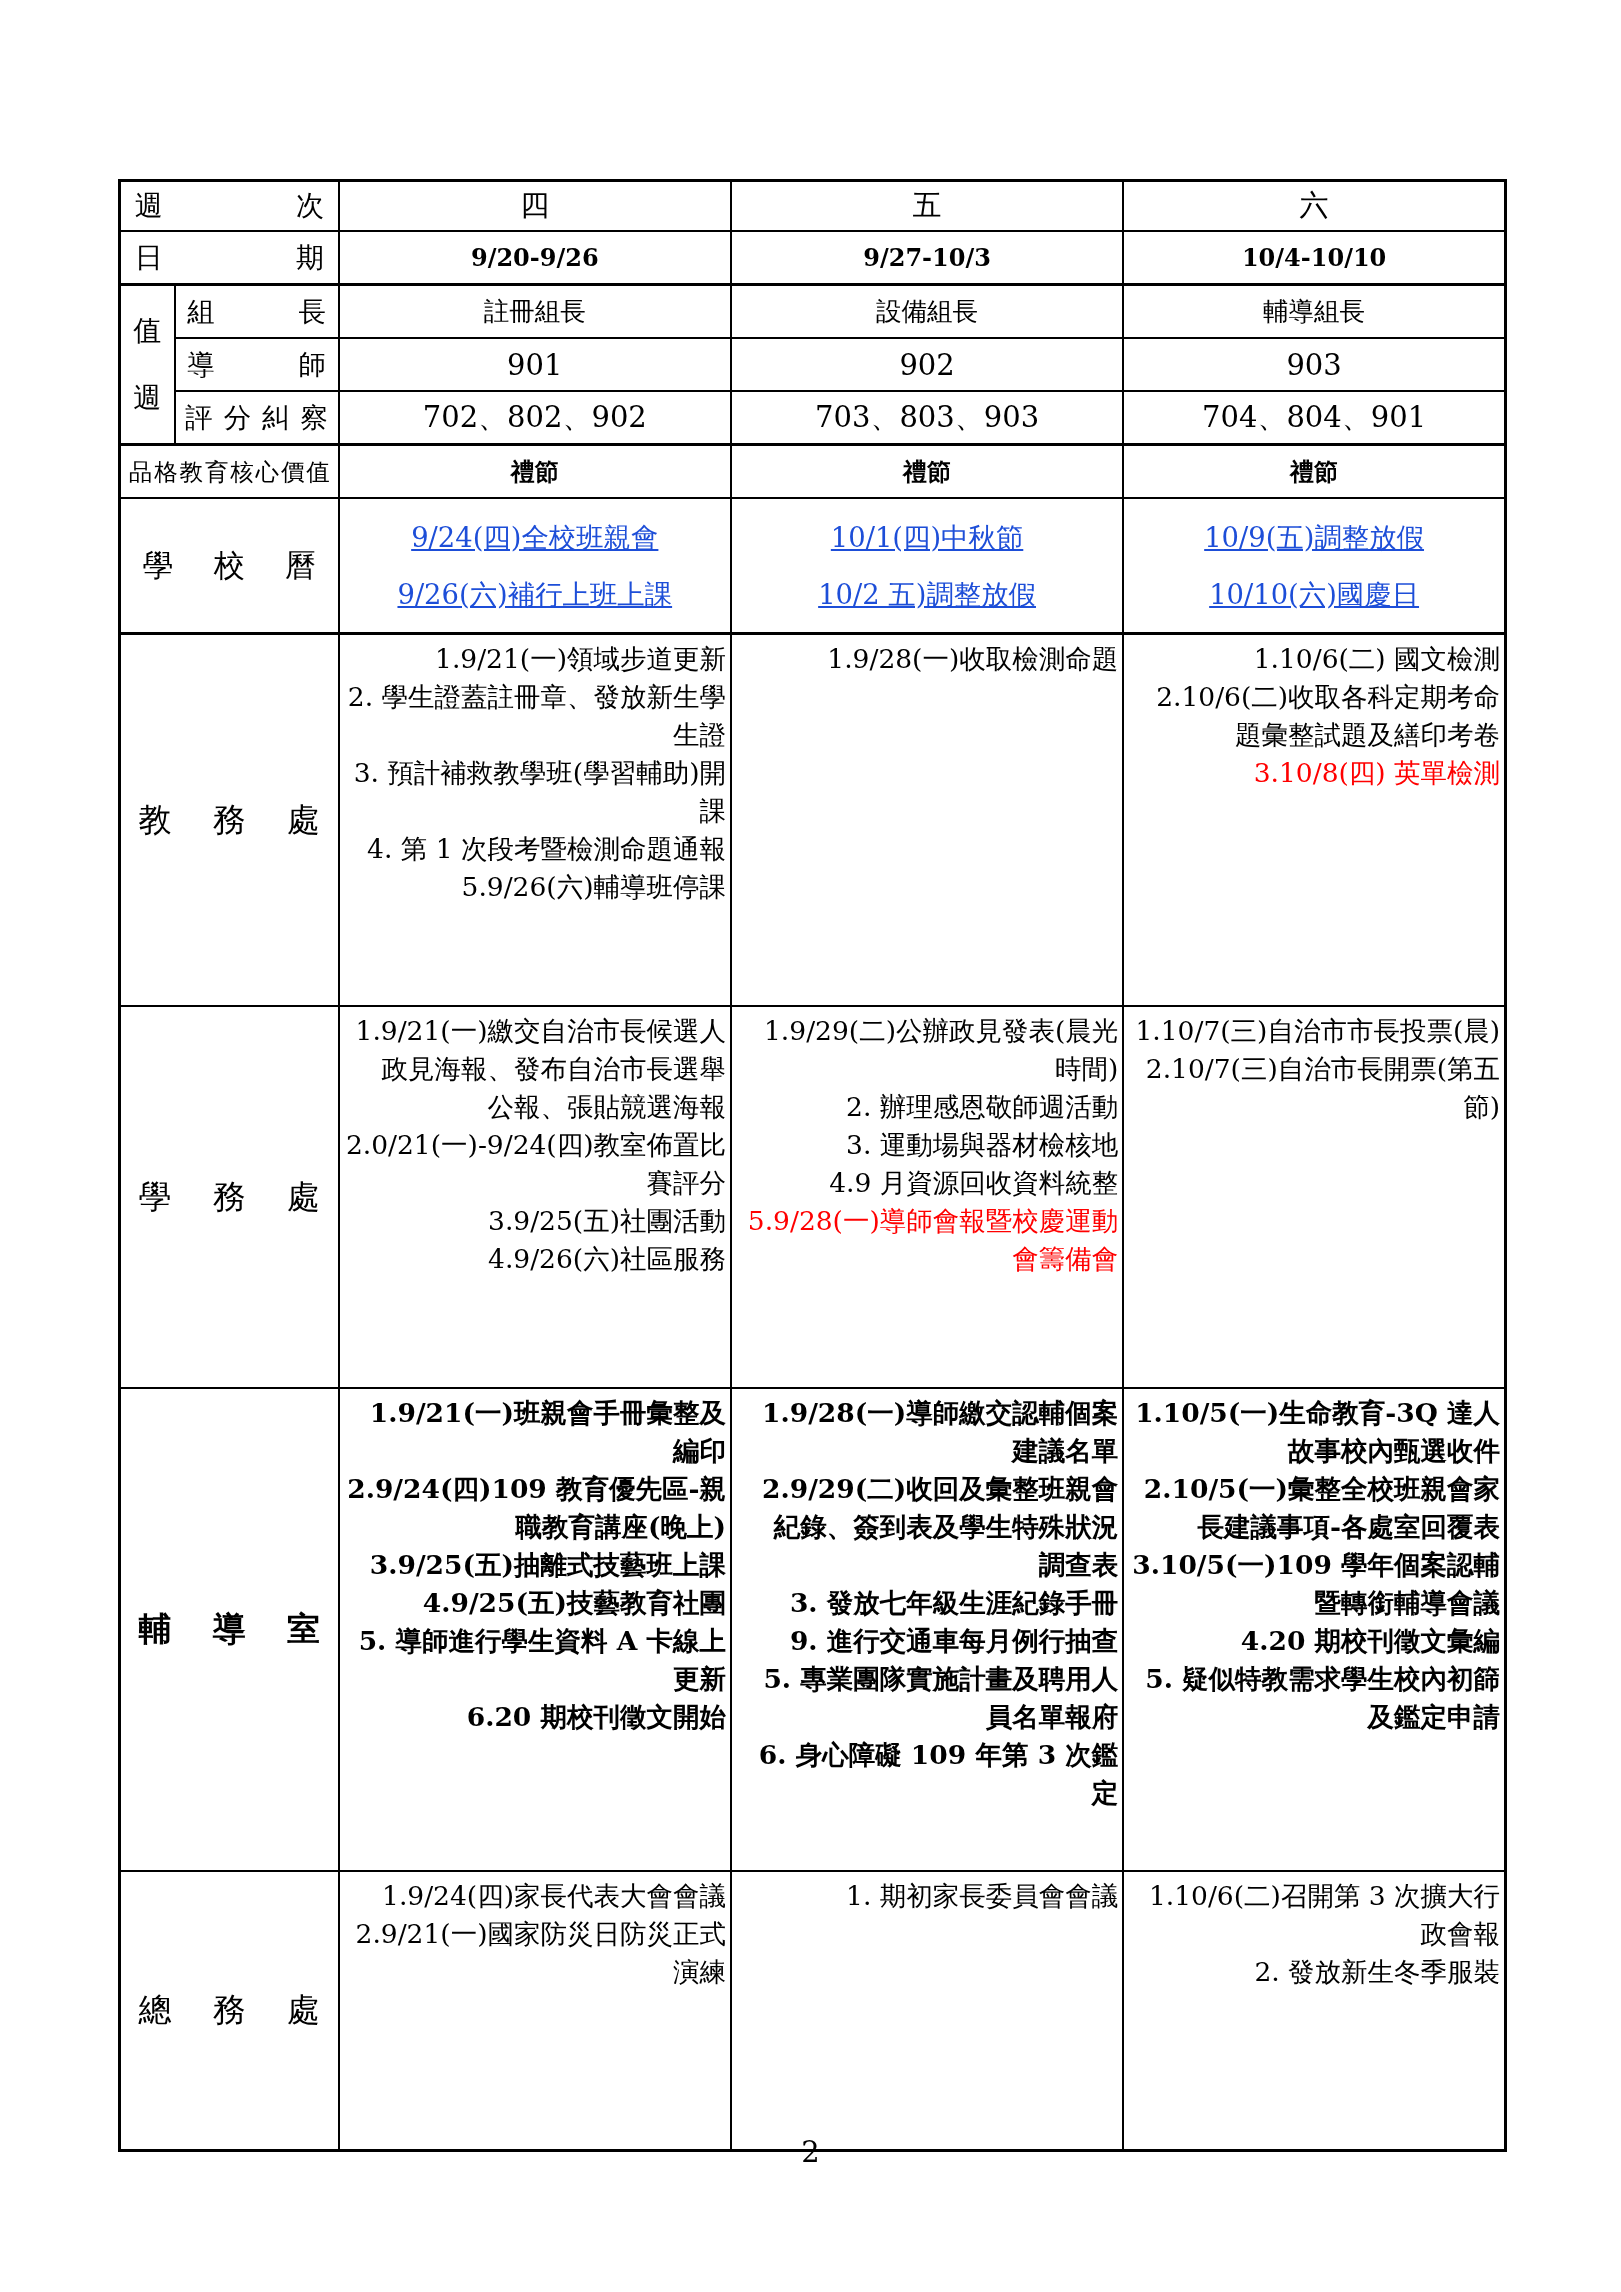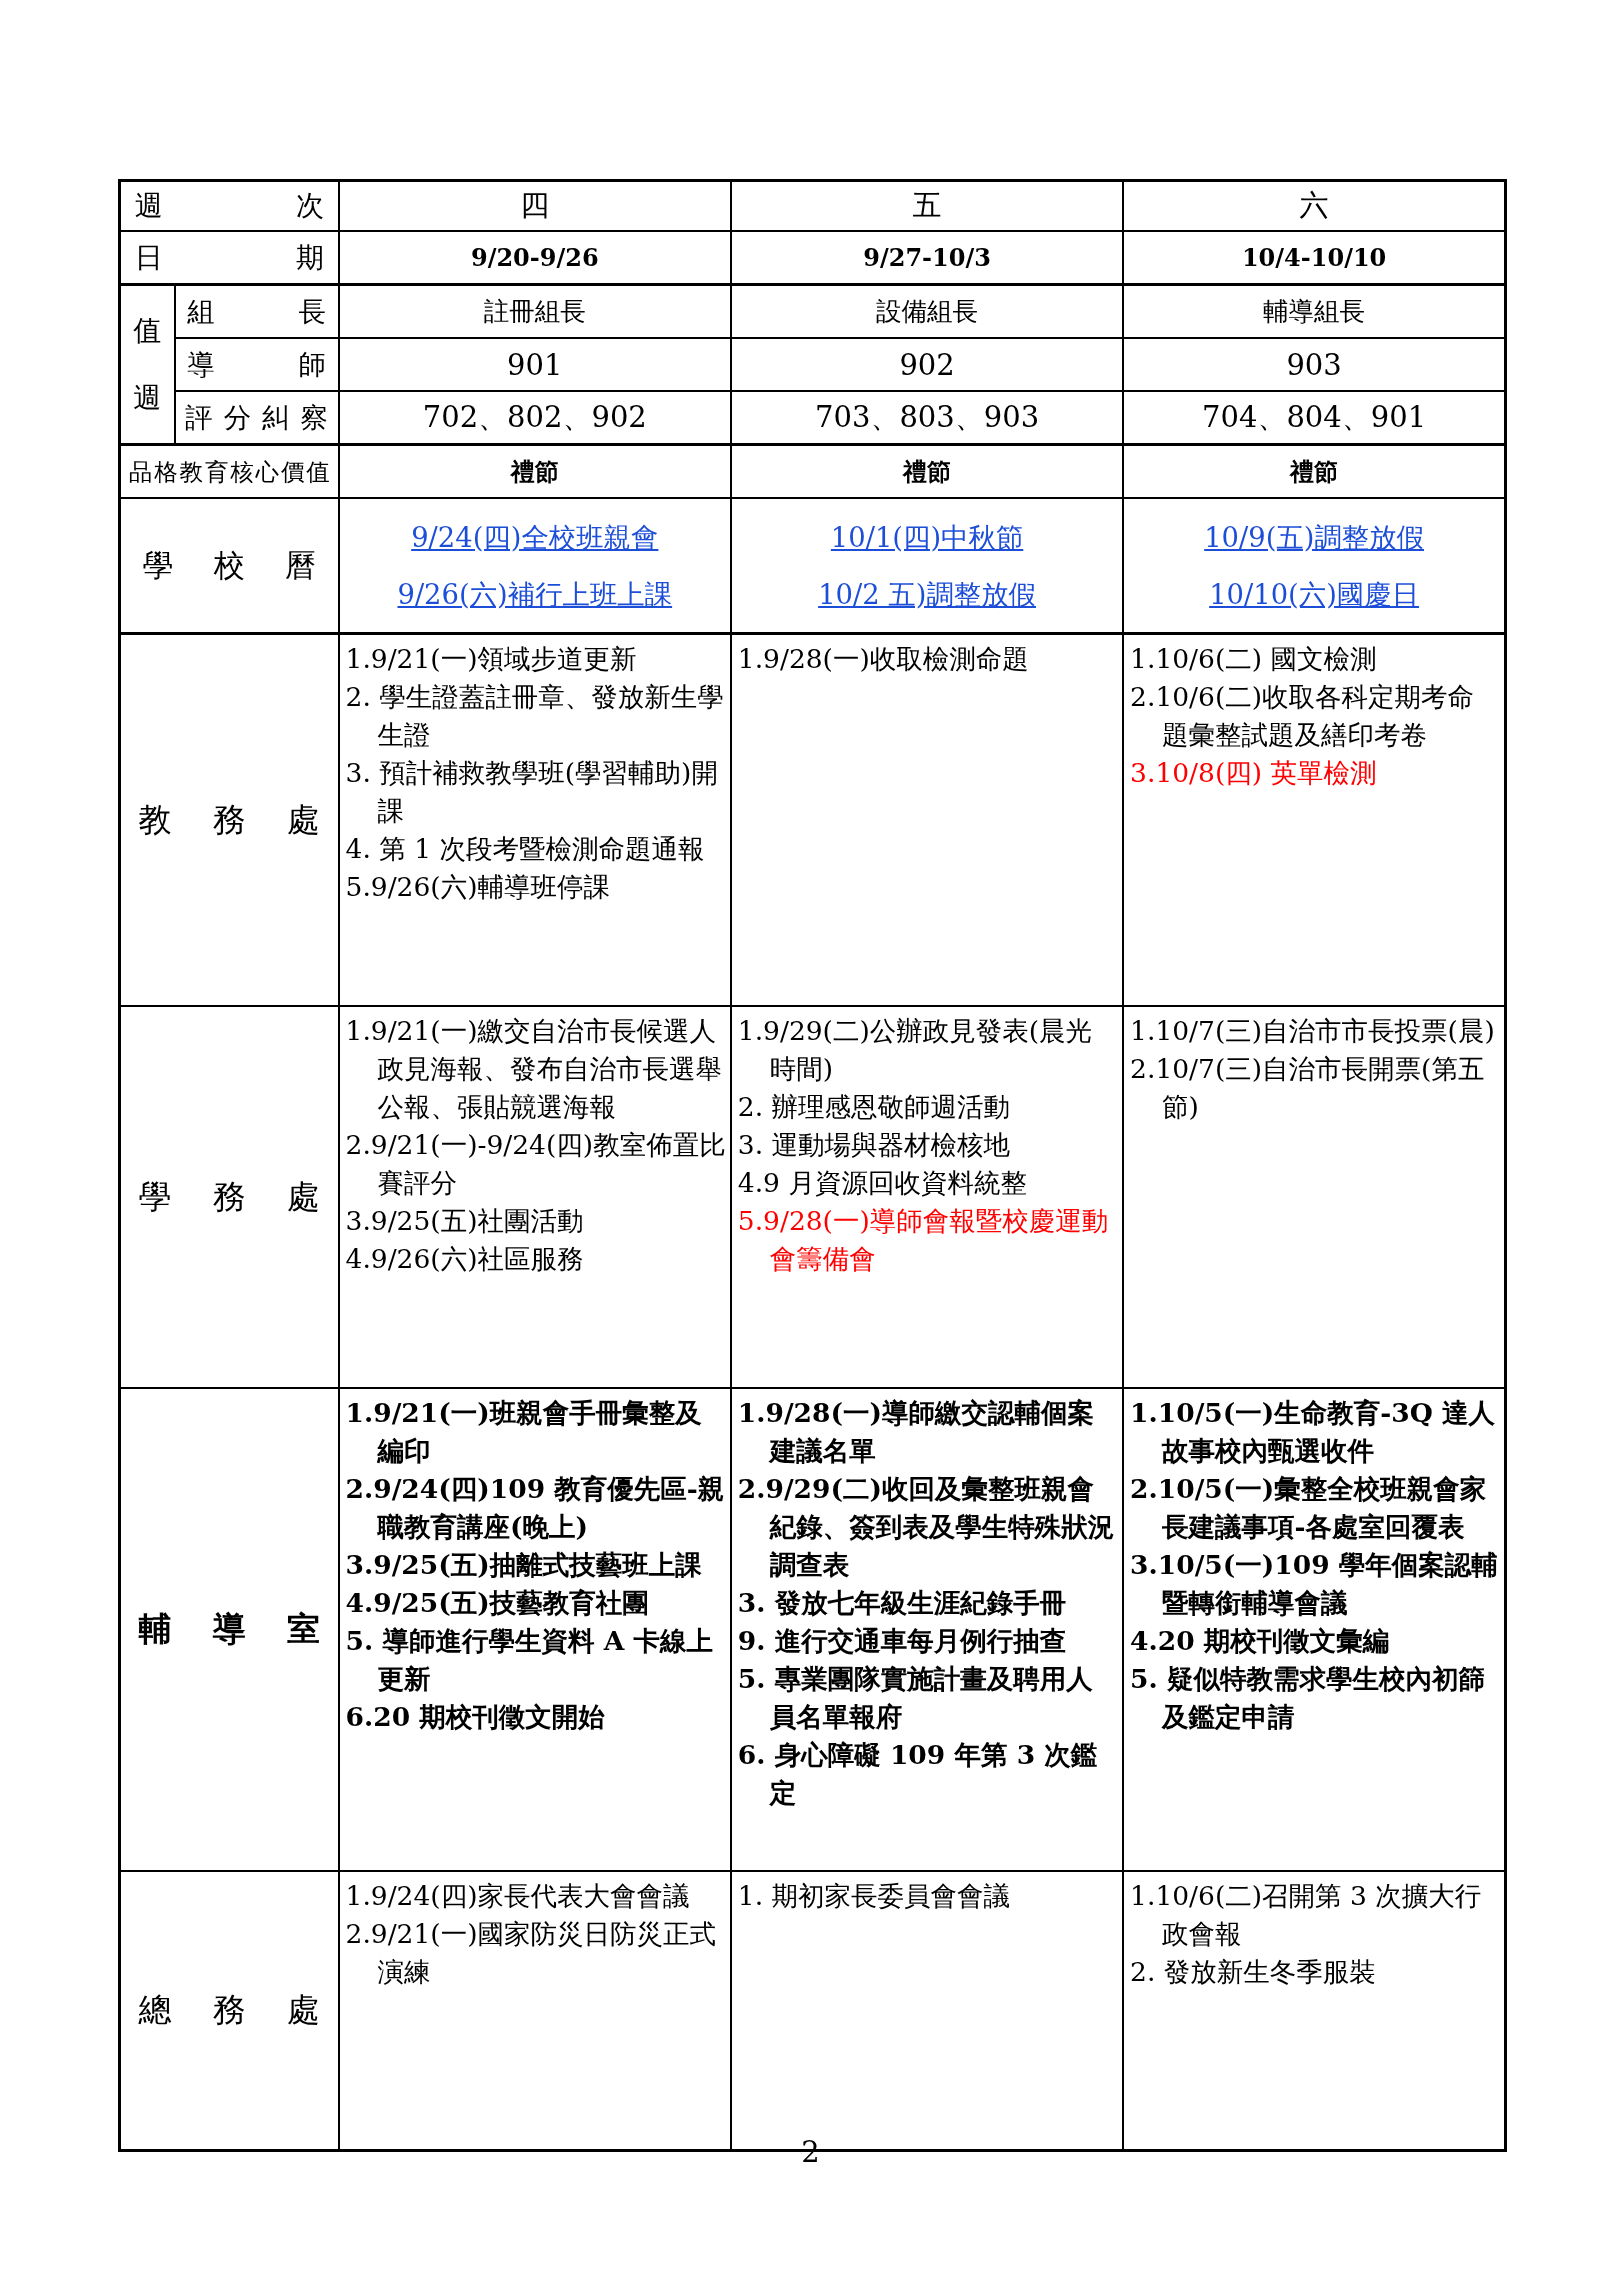--- a/index.html
+++ b/index.html
@@ -44,21 +44,21 @@
   .duty-cell{display:flex;flex-direction:column;justify-content:center;align-items:center;gap:29px;height:100%;font-size:28px;}
   .val-big{text-align:center;font-size:29px;}
   .val-bold{text-align:center;font-size:24px;font-weight:bold;margin-top:16px;}
   .val-small{text-align:center;font-size:25.5px;border-radius:15px;}
 
   .cal-cell{display:flex;flex-direction:column;justify-content:center;align-items:center;height:100%;}
   .cal-line{color:#1d4ed8;font-size:27.4px;line-height:57px;text-align:center;white-space:nowrap;text-decoration:underline;}
 
   td.body{vertical-align:top;}
   .body-inner{padding:4.9px 3.9px 0 5.9px;font-size:26.5px;line-height:38px;word-break:break-all;text-align:left;}
-  .item{padding-left:32px;text-indent:-32px;}
+  .item{padding-left:32px;text-indent:-32px;text-align:right;}
   .item.red{color:#FF0000;}
 
   .page-num{
     position:absolute;top:2135px;left:0;width:100%;
     text-align:center;font-size:29px;
   }
 </style>
 </head>
 <body>
 
@@ -224,21 +224,21 @@
       <td colspan="2" class="sep-t">
         <div class="jlbl office-name">
               <span class="ch">學</span>
               <span class="ch">務</span>
               <span class="ch">處</span>
             </div>
       </td>
       <td class="body sep-t">
         <div class="body-inner">
               <div class="item">1.9/21(一)繳交自治市長候選人政見海報、發布自治市長選舉公報、張貼競選海報</div>
-              <div class="item">2.9/21(一)-9/24(四)教室佈置比賽評分</div>
+              <div class="item">2.0/21(一)-9/24(四)教室佈置比賽評分</div>
               <div class="item">3.9/25(五)社團活動</div>
               <div class="item">4.9/26(六)社區服務</div>
             </div>
       </td>
       <td class="body sep-t">
         <div class="body-inner">
               <div class="item">1.9/29(二)公辦政見發表(晨光時間)</div>
               <div class="item">2. 辦理感恩敬師週活動</div>
               <div class="item">3. 運動場與器材檢核地</div>
               <div class="item">4.9 月資源回收資料統整</div>

